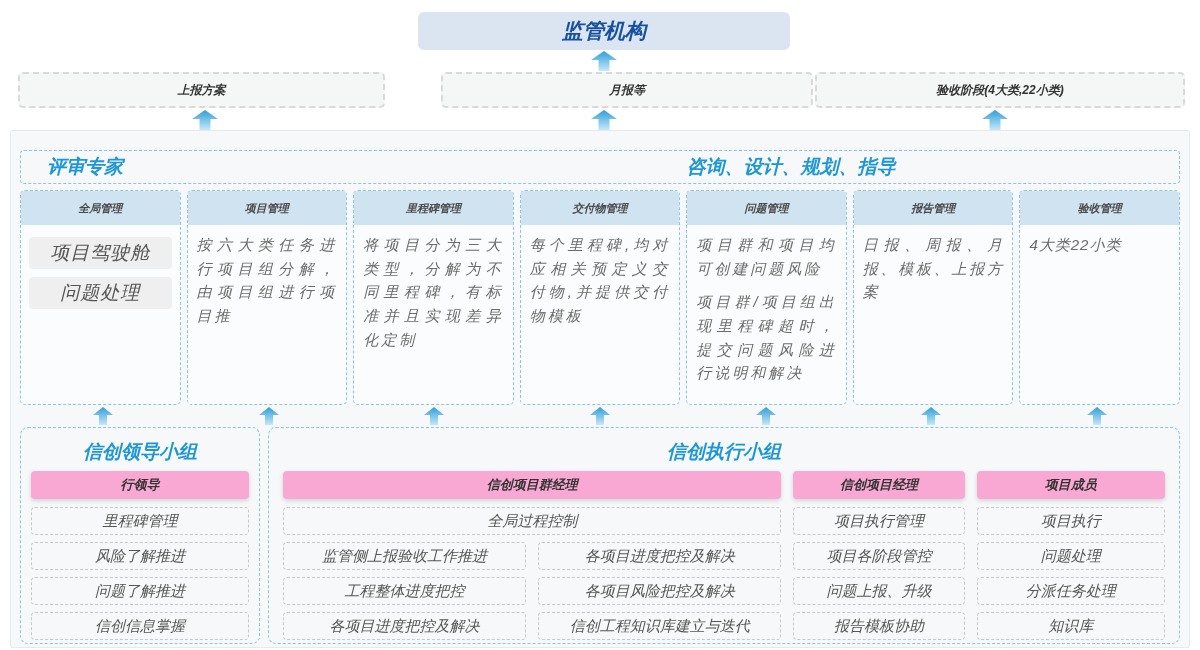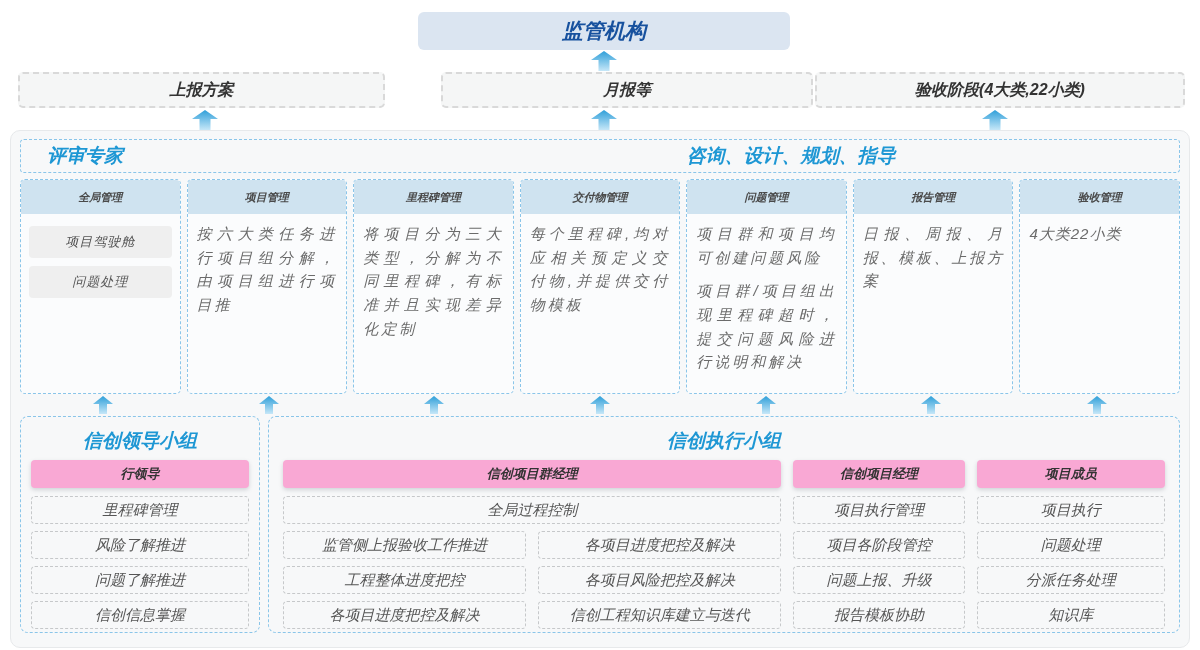--- a/index.html
+++ b/index.html
@@ -8,51 +8,51 @@
   .abs { position: absolute; font-style: italic; }
 
   
   .regulator { left: 418px; top: 12px; width: 372px; height: 38px;
     background: #dbe5f1; border-radius: 6px; color: #17519e;
     font-size: 21px; font-weight: bold; text-align: center; line-height: 38px; }
 
   
   .out-box { top: 72px; height: 36px; background: #f5f6f6;
     border: 2px dashed #d9d9d9; border-radius: 5px; color: #333;
-    font-size: 16px; font-weight: bold; text-align: center; line-height: 32px; }
+    font-size: 12px; font-weight: bold; text-align: center; line-height: 32px; }
   .out-1 { left: 18px;  width: 367px; }
   .out-2 { left: 441px; width: 372px; }
   .out-3 { left: 815px; width: 370px; }
 
   .arrow { position: absolute; }
 
   
   .platform { left: 10px; top: 130px; width: 1180px; height: 518px;
-    background: #f7f8f9; border: 1px solid #e7e9eb; border-radius: 10px;
-    padding: 8px 9px 0 9px; }
+    background: #f7f8f9; border: 1px solid #e7e9eb; border-radius: 2px;
+    padding: 19px 9px 0 9px; }
   .head-box { position: relative; height: 34px; border: 1px dashed #8ac5e9;
     border-radius: 4px; margin-bottom: 6px; }
   .head-label { position: absolute; top: 0; line-height: 32px; color: #1e97d4;
     font-size: 19px; font-weight: bold; white-space: nowrap; }
   .head-left { left: 26px; }
   .head-right { left: 66.5%; transform: translateX(-50%); }
 
   
   .columns { display: grid; grid-template-columns: repeat(7, 1fr); gap: 6px;
     height: 215px; }
   .col { border: 1px dashed #8ac5e9; border-radius: 5px; background: #fbfcfd;
     overflow: hidden; }
   .col-head { height: 34px; background: #cfe3f0; color: #4a4a4a;
     font-size: 11px; font-weight: bold; text-align: center; line-height: 34px; }
   .col-body { padding: 8px 9px; font-size: 15px; color: #6b6b6b;
     line-height: 1.58; letter-spacing: 3px; text-align: justify;
     text-justify: inter-character; }
   .col-body p + p { margin-top: 10px; }
   .pill { background: #efefef; border-radius: 4px; height: 32px;
-    line-height: 32px; text-align: center; color: #555; font-size: 13px;
+    line-height: 32px; text-align: center; color: #555; font-size: 19px;
     letter-spacing: 1px; margin: 8px 8px 0 8px; }
   .pill:first-child { margin-top: 4px; }
 
   
   .arrow-row { display: grid; grid-template-columns: repeat(7, 1fr);
     height: 22px; align-items: center; justify-items: center; }
 
   
   .bottom { display: flex; gap: 8px; height: 217px; }
   .group { border: 1px dashed #8ac5e9; border-radius: 8px; padding: 5px 10px; }

